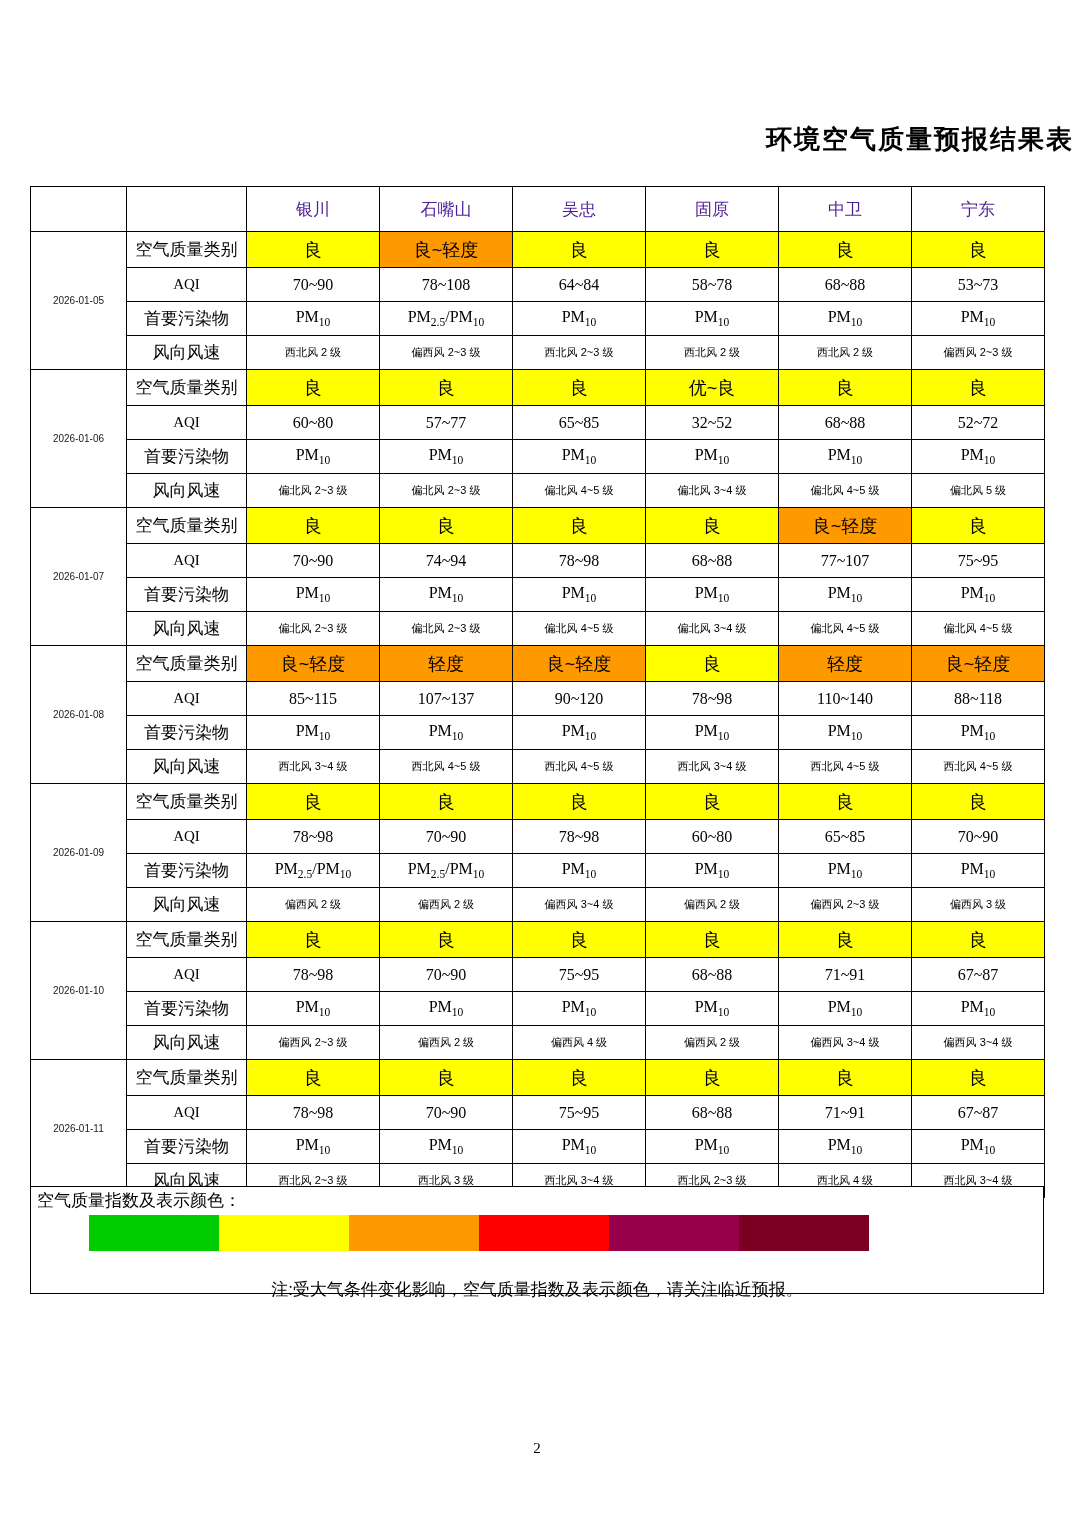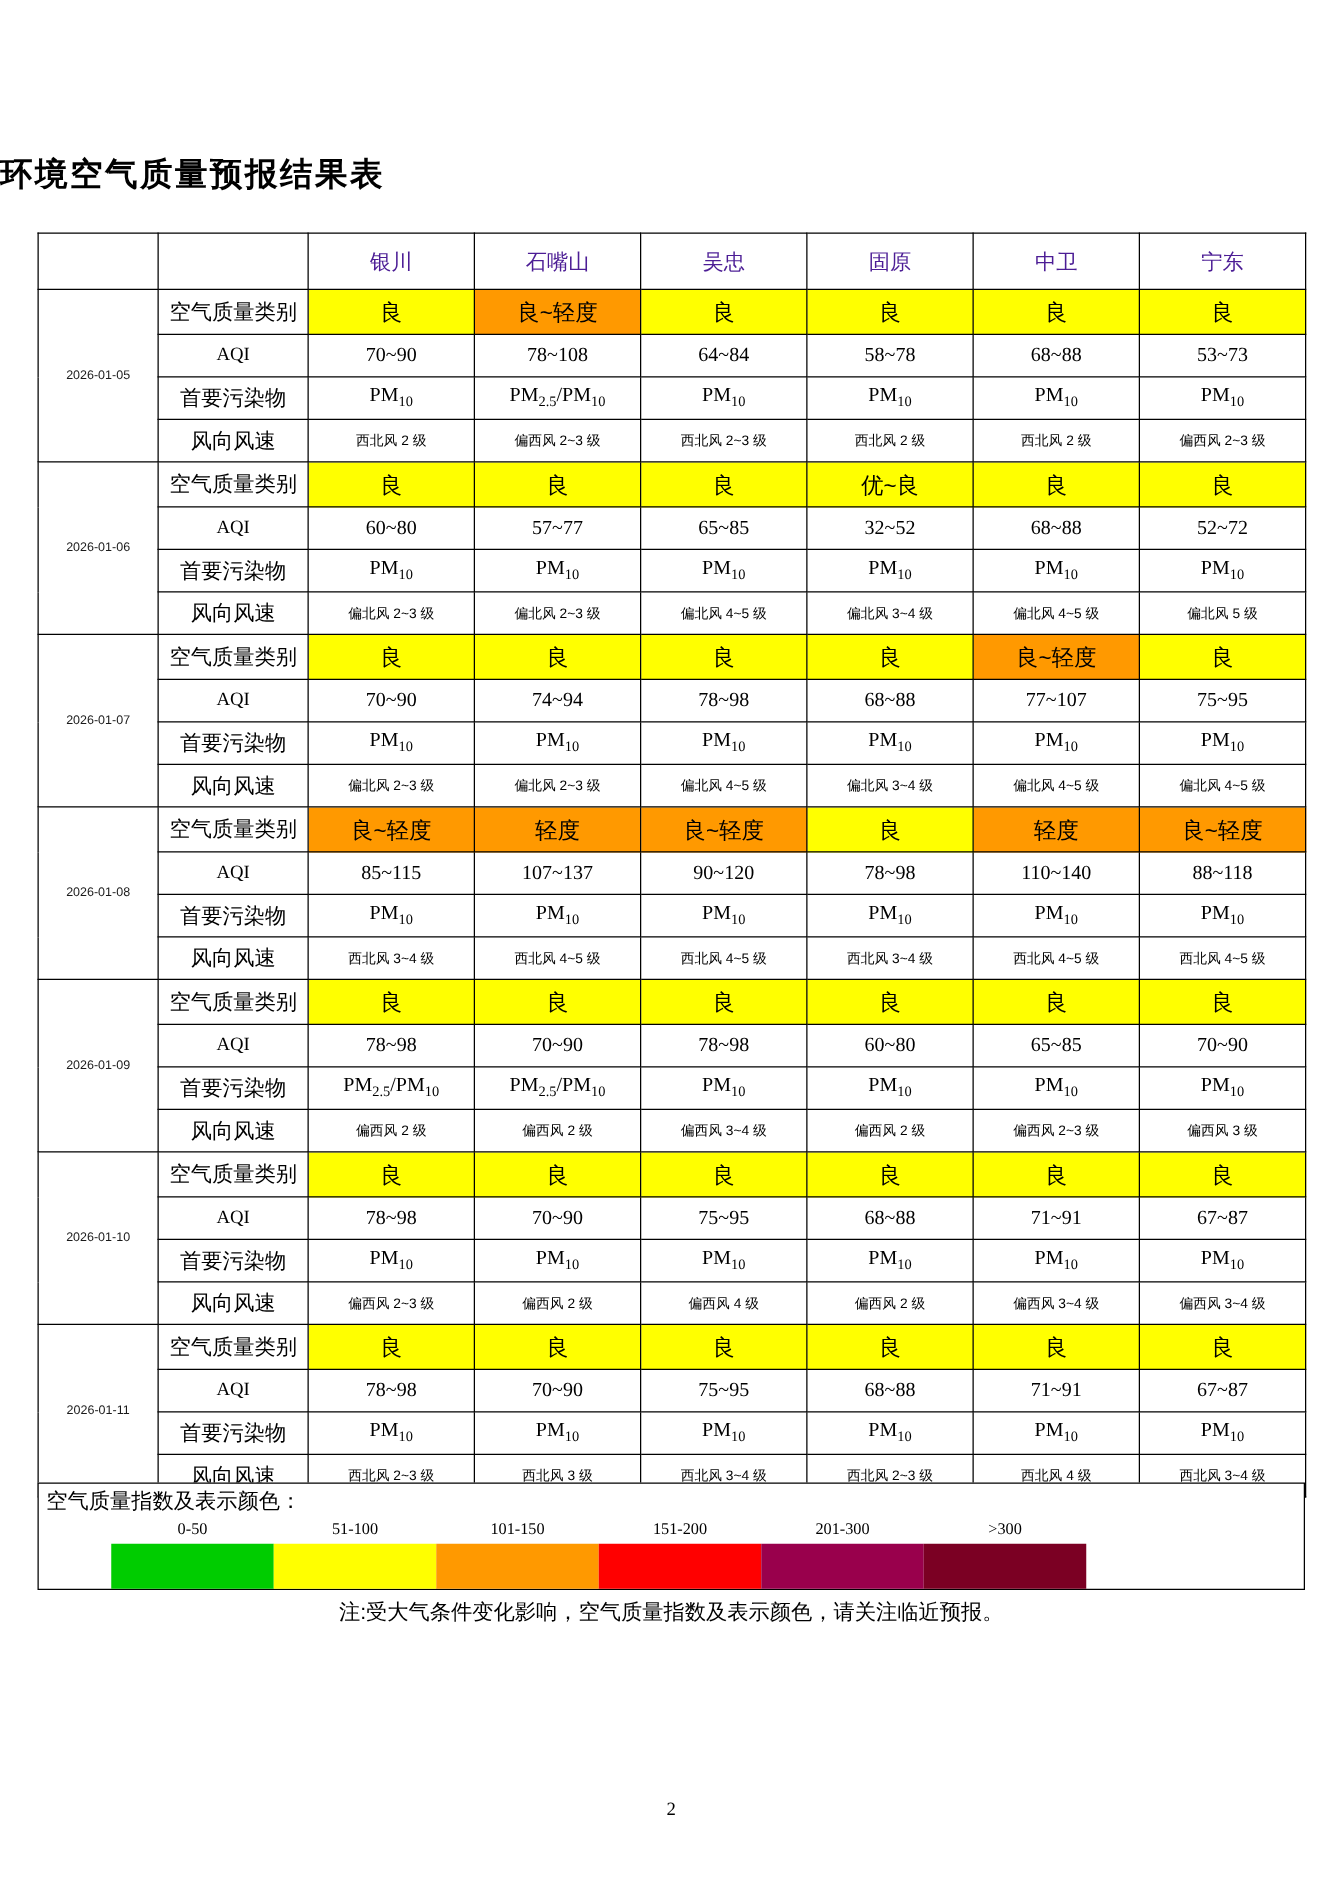--- a/index.html
+++ b/index.html
@@ -22,21 +22,21 @@
     width: 1074px;
     height: 1520px;
     padding: 0;
   }
 
   
   .doc-title {
     position: absolute;
     left: 0; top: 122px;
     width: 1074px;
-    text-align: left;
+    text-align: right;
     font-family: "Liberation Serif", "DejaVu Serif", serif;
     font-size: 26px;
     font-weight: 700;
     letter-spacing: 2px;
     color: #000;
   }
 
   
   .table-wrap {
     position: absolute;
@@ -115,21 +115,21 @@
     font-size: 16px;
   }
   .sub { font-size: 0.72em; vertical-align: sub; }
 
   
   .legend {
     position: absolute;
     left: 30px;
     top: 1186px;
     width: 1014px;
-    height: 86px;
+    height: 108px;
     border: 1px solid #000;
     background: #fff;
     padding-left: 34px;
   }
   .legend-title {
     position: absolute;
     left: 6px; top: 2px;
     font-family: "Liberation Sans", "DejaVu Sans", sans-serif;
     font-size: 17px;
     color: #000;
@@ -474,28 +474,20 @@
             <td class="val wind">西北风 4 级</td>
             <td class="val wind">西北风 3~4 级</td>
           </tr>
         </tbody>
     </table>
   </div>
 
   <div class="legend">
     <div class="legend-title">空气质量指数及表示颜色：</div>
     <div class="legend-scale">
-      <div class="legend-labels" id="legend-labels">
-          <span>0-50</span>
-          <span>51-100</span>
-          <span>101-150</span>
-          <span>151-200</span>
-          <span>201-300</span>
-          <span>&gt;300</span>
-        </div>
       <div class="legend-bars" id="legend-bars">
           <div style="background:#00CC00"></div>
           <div style="background:#FFFF00"></div>
           <div style="background:#FF9900"></div>
           <div style="background:#FF0000"></div>
           <div style="background:#99004C"></div>
           <div style="background:#7B0023"></div>
         </div>
     </div>
   </div>

